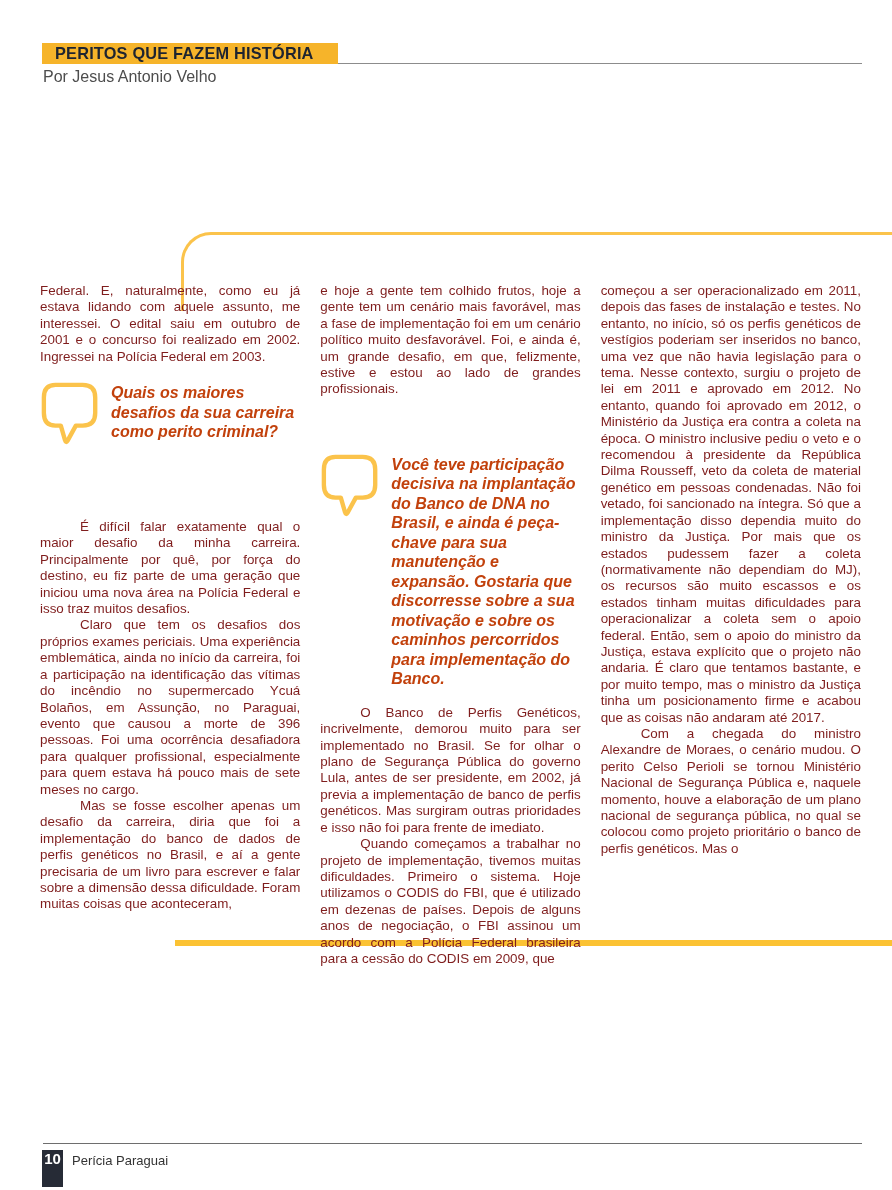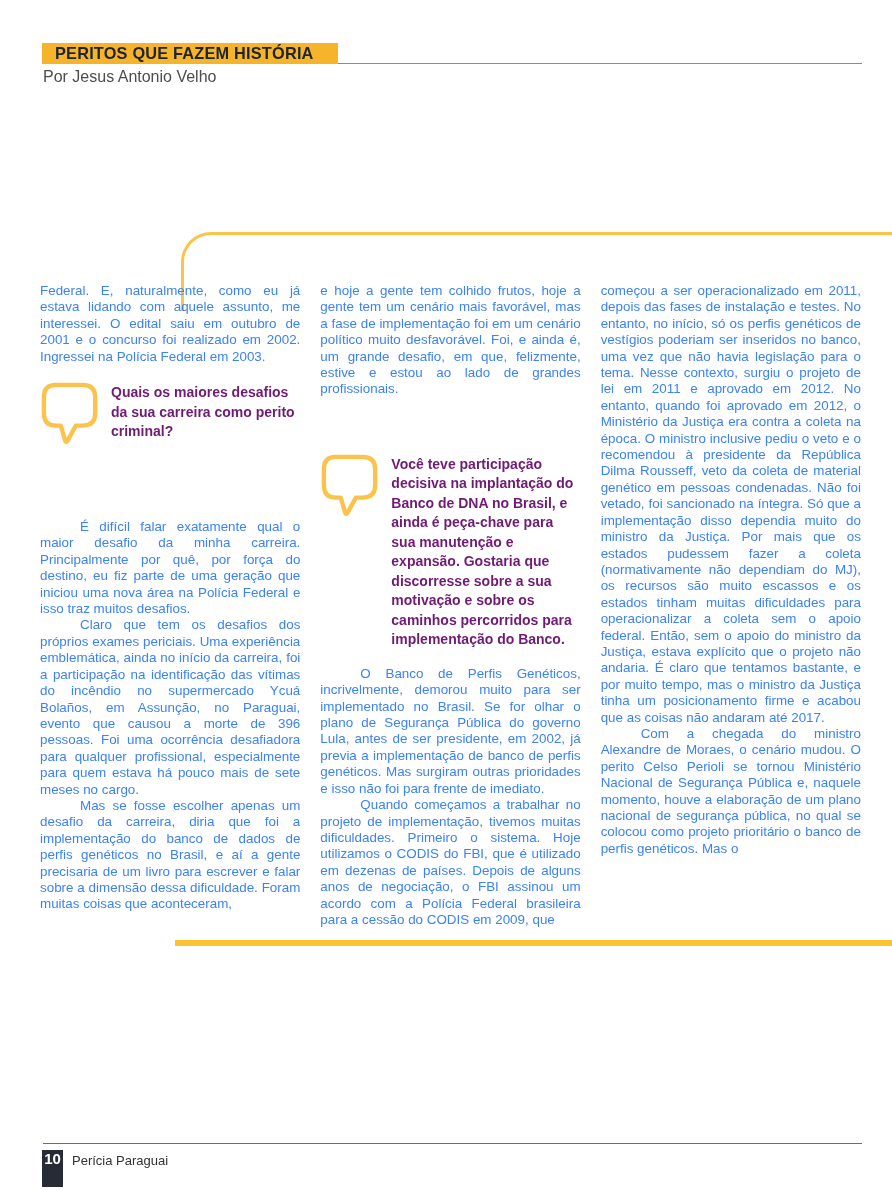--- a/index.html
+++ b/index.html
@@ -79,39 +79,40 @@
     right: 31px;
     top: 283px;
     display: flex;
     gap: 20px;
   }
   .col { flex: 1; }
   .col p {
     margin: 0;
     font-size: 13.4px;
     line-height: 16.4px;
-    color: #3b82f6;
+    color: #7f1d1d;
     text-align: justify;
   }
   .col p.indent { text-indent: 40px; }
 
   
   .question {
     display: flex;
     align-items: flex-start;
     gap: 9px;
   }
   .question.q1 { margin-top: 16px; margin-bottom: 72px; }
   .question.q2 { margin-top: 55px; margin-bottom: 16px; }
   .bubble { flex: 0 0 62px; width: 62px; height: 66px; }
   .qtext {
-    font-size: 14px;
+    font-size: 16px;
     line-height: 19.5px;
     font-weight: bold;
-    color: #701a75;
+    font-style: italic;
+    color: #c2410c;
     padding-top: 2px;
   }
 
   
   .footer-rule {
     position: absolute;
     left: 43px;
     right: 30px;
     top: 1143px;
     height: 1px;

